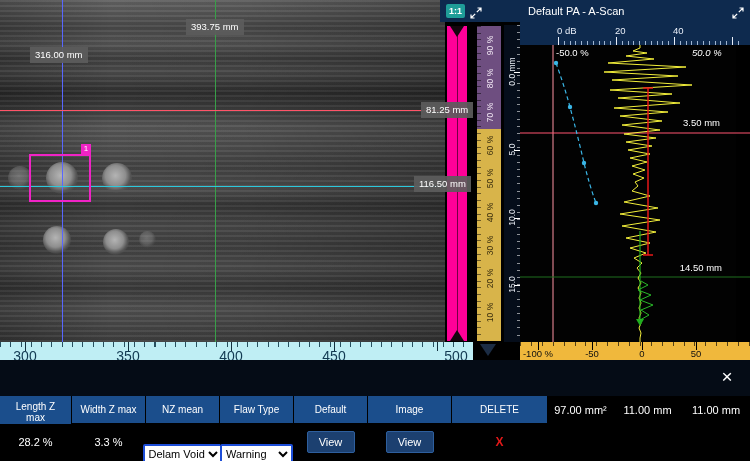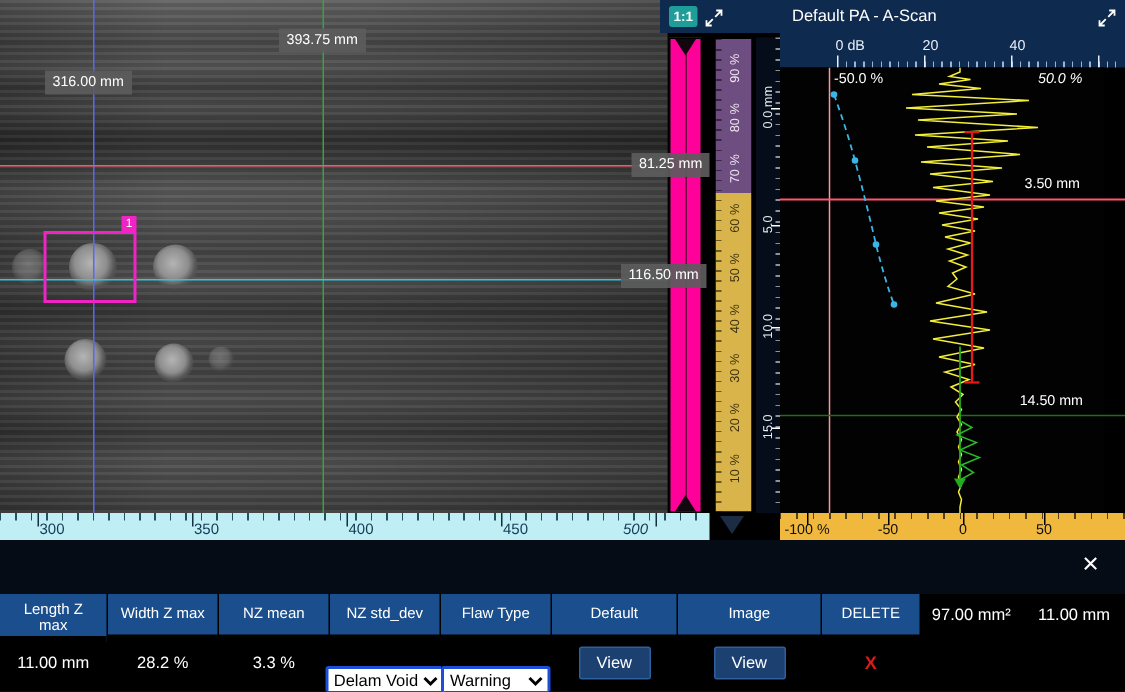--- a/index.html
+++ b/index.html
@@ -43,22 +43,22 @@
     font-size:9px; font-weight:bold; line-height:14px; padding:0 3px; border-radius:2px; }
   .expand1 { position:absolute; left:30px; top:5px; }
   .expand2 { position:absolute; right:6px; top:5px; }
   .ascan-title { position:absolute; left:88px; top:5px; color:#fff; font-size:11px; white-space:nowrap; }
 
   
   .hruler { position:absolute; left:0; top:342px; width:473px; height:18px; background:#bfeef4; }
   .hruler .minor { position:absolute; left:0; top:0; width:100%; height:5px;
     background:repeating-linear-gradient(to right, #27505f 0 1px, transparent 1px 10.3px); }
   .hruler .maj { position:absolute; top:0; width:1px; height:9px; background:#12303f; }
-  .hruler .lab { position:absolute; top:6px; width:36px; text-align:right;
-    font-size:10px; color:#123a52; }
+  .hruler .lab { position:absolute; top:6px; width:36px; text-align:center;
+    font-size:14px; color:#123a52; }
 
   .colorbar { position:absolute; left:446px; top:25px; width:22px; height:317px;
     background:#ff0098; border:1px solid #000; }
   .colorbar .mid { position:absolute; left:50%; top:0; bottom:0; width:1px; background:rgba(0,0,0,.55); }
   .colorbar .ptr-top { position:absolute; left:3px; top:0; width:0; height:0;
     border-left:7px solid transparent; border-right:7px solid transparent; border-top:11px solid #14060e; }
   .colorbar .ptr-bot { position:absolute; left:3px; bottom:0; width:0; height:0;
     border-left:7px solid transparent; border-right:7px solid transparent; border-bottom:11px solid #14060e; }
 
   .pruler { position:absolute; left:476px; top:25px; width:26px; height:317px;
@@ -165,21 +165,21 @@
     <div class="minor"></div>
     <div class="maj" style="left:25px;"></div>
     <div class="maj" style="left:128px;"></div>
     <div class="maj" style="left:231px;"></div>
     <div class="maj" style="left:334px;"></div>
     <div class="maj" style="left:437px;"></div>
     <div class="lab" style="left:7px;">300</div>
     <div class="lab" style="left:110px;">350</div>
     <div class="lab" style="left:213px;">400</div>
     <div class="lab" style="left:316px;">450</div>
-    <div class="lab" style="left:396px;font-style:italic;">500</div>
+    <div class="lab" style="left:438px;">500</div>
   </div>
 
   <div class="colorbar">
     <div class="mid"></div>
     <div class="ptr-top"></div>
     <div class="ptr-bot"></div>
   </div>
 
   <div class="pruler">
     <div class="ticks"></div>
@@ -266,21 +266,20 @@
     <div class="lab" style="left:156px;">50</div>
   </div>
 
   <div class="bottombar"></div>
   <div class="close-x">×</div>
 
   <div class="flaw-table">
     <div class="th wrap">Length Z max</div>
     <div class="th">Width Z max</div>
     <div class="th">NZ mean</div>
-    <div class="th">NZ std_dev</div>
     <div class="th">Flaw Type</div>
     <div class="th">Default</div>
     <div class="th">Image</div>
     <div class="th">DELETE</div>
 
     <div class="td">97.00 mm²</div>
     <div class="td">11.00 mm</div>
     <div class="td">11.00 mm</div>
     <div class="td">28.2 %</div>
     <div class="td">3.3 %</div>

